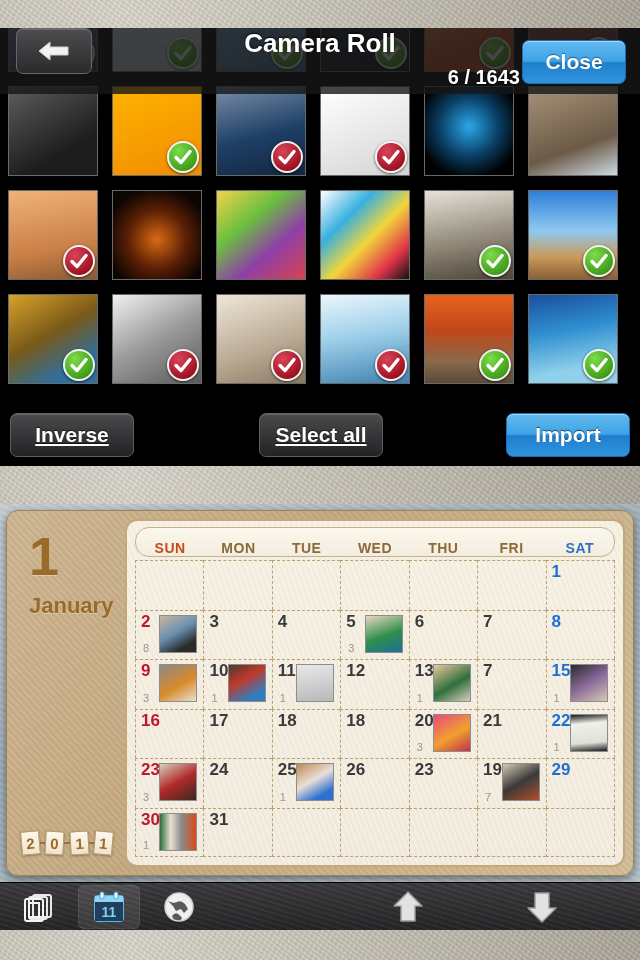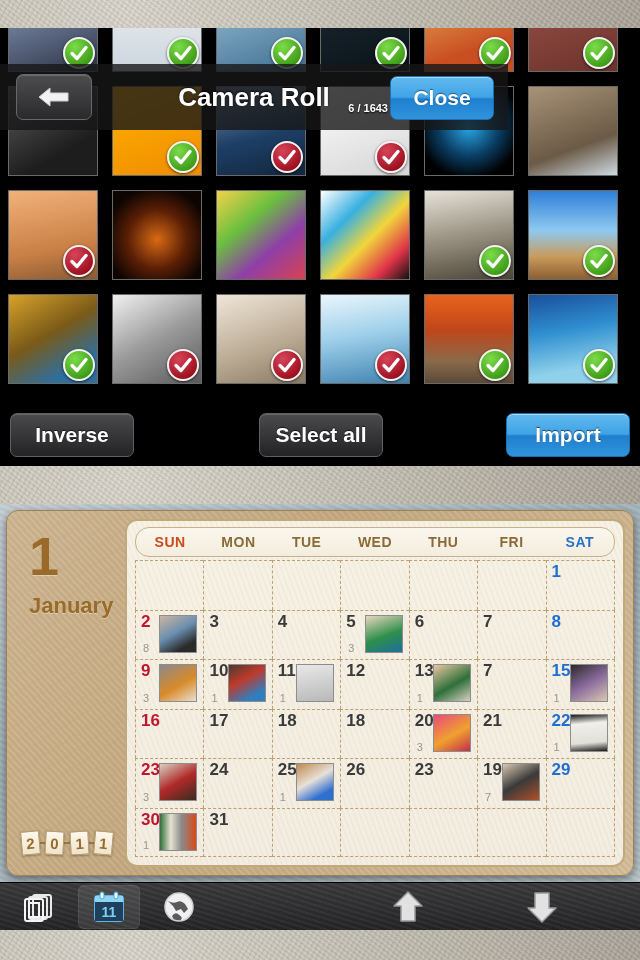--- a/index.html
+++ b/index.html
@@ -51,43 +51,42 @@
     display:flex; align-items:center; justify-content:center;
     box-shadow:0 1px 3px rgba(0,0,0,.65);
     font-size:0;
   }
   .badge svg { width:20px; height:20px; display:block; }
   .badge.green { background:radial-gradient(circle at 35% 28%, #7ddc4a, #3d9b17 75%); }
   .badge.red   { background:radial-gradient(circle at 35% 28%, #d8455a, #9d0f1f 75%); }
 
   
   #picker-header {
-    position:absolute; left:0; top:0; width:508px; height:66px;
+    position:absolute; left:0; top:0; width:640px; height:66px;
     background:rgba(22,22,24,.80);
-    display:flex; align-items:center;
+    display:flex; align-items:flex-start;
     z-index:5;
-    margin-top:36px;
   }
   #back-btn {
     margin-left:16px; width:76px; height:46px;
     background:linear-gradient(#4d4d4f,#2a2a2c);
     border:1px solid #67676a; border-radius:7px;
     display:flex; align-items:center; justify-content:center;
     box-shadow:inset 0 1px 0 rgba(255,255,255,.18);
   }
   #back-btn svg { width:38px; height:24px; }
   #picker-title {
     position:absolute; left:0; right:0; text-align:center;
     color:#fff; font-size:26px; font-weight:bold;
     text-shadow:0 -1px 2px rgba(0,0,0,.9);
     pointer-events:none;
   }
   #picker-count {
     position:absolute; right:120px; top:38px;
-    color:#fff; font-size:11px; font-weight:bold;
+    color:#fff; font-size:20px; font-weight:bold;
     text-shadow:0 1px 2px rgba(0,0,0,.95);
   }
   #close-btn {
     position:absolute; right:14px; top:12px;
     width:104px; height:44px;
     background:linear-gradient(#62b9ee 0%, #3fa3e6 48%, #1f7fcf 52%, #3094dc 100%);
     border:1px solid #1d6fb4; border-radius:7px;
     color:#fff; font-size:21px; font-weight:bold;
     display:flex; align-items:center; justify-content:center;
     text-shadow:0 -1px 1px rgba(0,0,0,.45);
@@ -104,20 +103,21 @@
     position:absolute; top:9px; height:44px;
     border-radius:7px;
     display:flex; align-items:center; justify-content:center;
     color:#fff; font-size:21px; font-weight:bold;
     text-shadow:0 -1px 1px rgba(0,0,0,.6);
   }
   .fbtn.dark {
     background:linear-gradient(#4a4a4c,#232325);
     border:1px solid #5f5f62;
     box-shadow:inset 0 1px 0 rgba(255,255,255,.16);
+    text-decoration:underline;
   }
   #btn-inverse   { left:10px;  width:124px; }
   #btn-selectall { left:259px; width:124px; }
   #btn-import {
     right:10px; width:124px;
     background:linear-gradient(#62b9ee 0%, #3fa3e6 48%, #1f7fcf 52%, #3094dc 100%);
     border:1px solid #1d6fb4;
     box-shadow:inset 0 1px 0 rgba(255,255,255,.45);
   }
 
@@ -178,21 +178,21 @@
       linear-gradient(#f6f1e4,#f2ece0);
     border:2px solid #c2a97c;
     border-radius:12px;
     padding:6px 8px 8px 8px;
     display:flex; flex-direction:column;
   }
   #dow-bar {
     height:30px; flex:0 0 30px;
     background:linear-gradient(#fbf7ec,#f3eddf);
     border:1px solid #c8b18a; border-radius:14px;
-    display:flex; align-items:center;
+    display:flex; align-items:flex-end;
     margin-bottom:3px;
   }
   .dow {
     flex:1; text-align:center;
     font-size:14px; font-weight:bold; letter-spacing:.5px;
     color:#8a6a38;
   }
   .dow.sun { color:#c94a1c; }
   .dow.sat { color:#2a72c8; }
 

